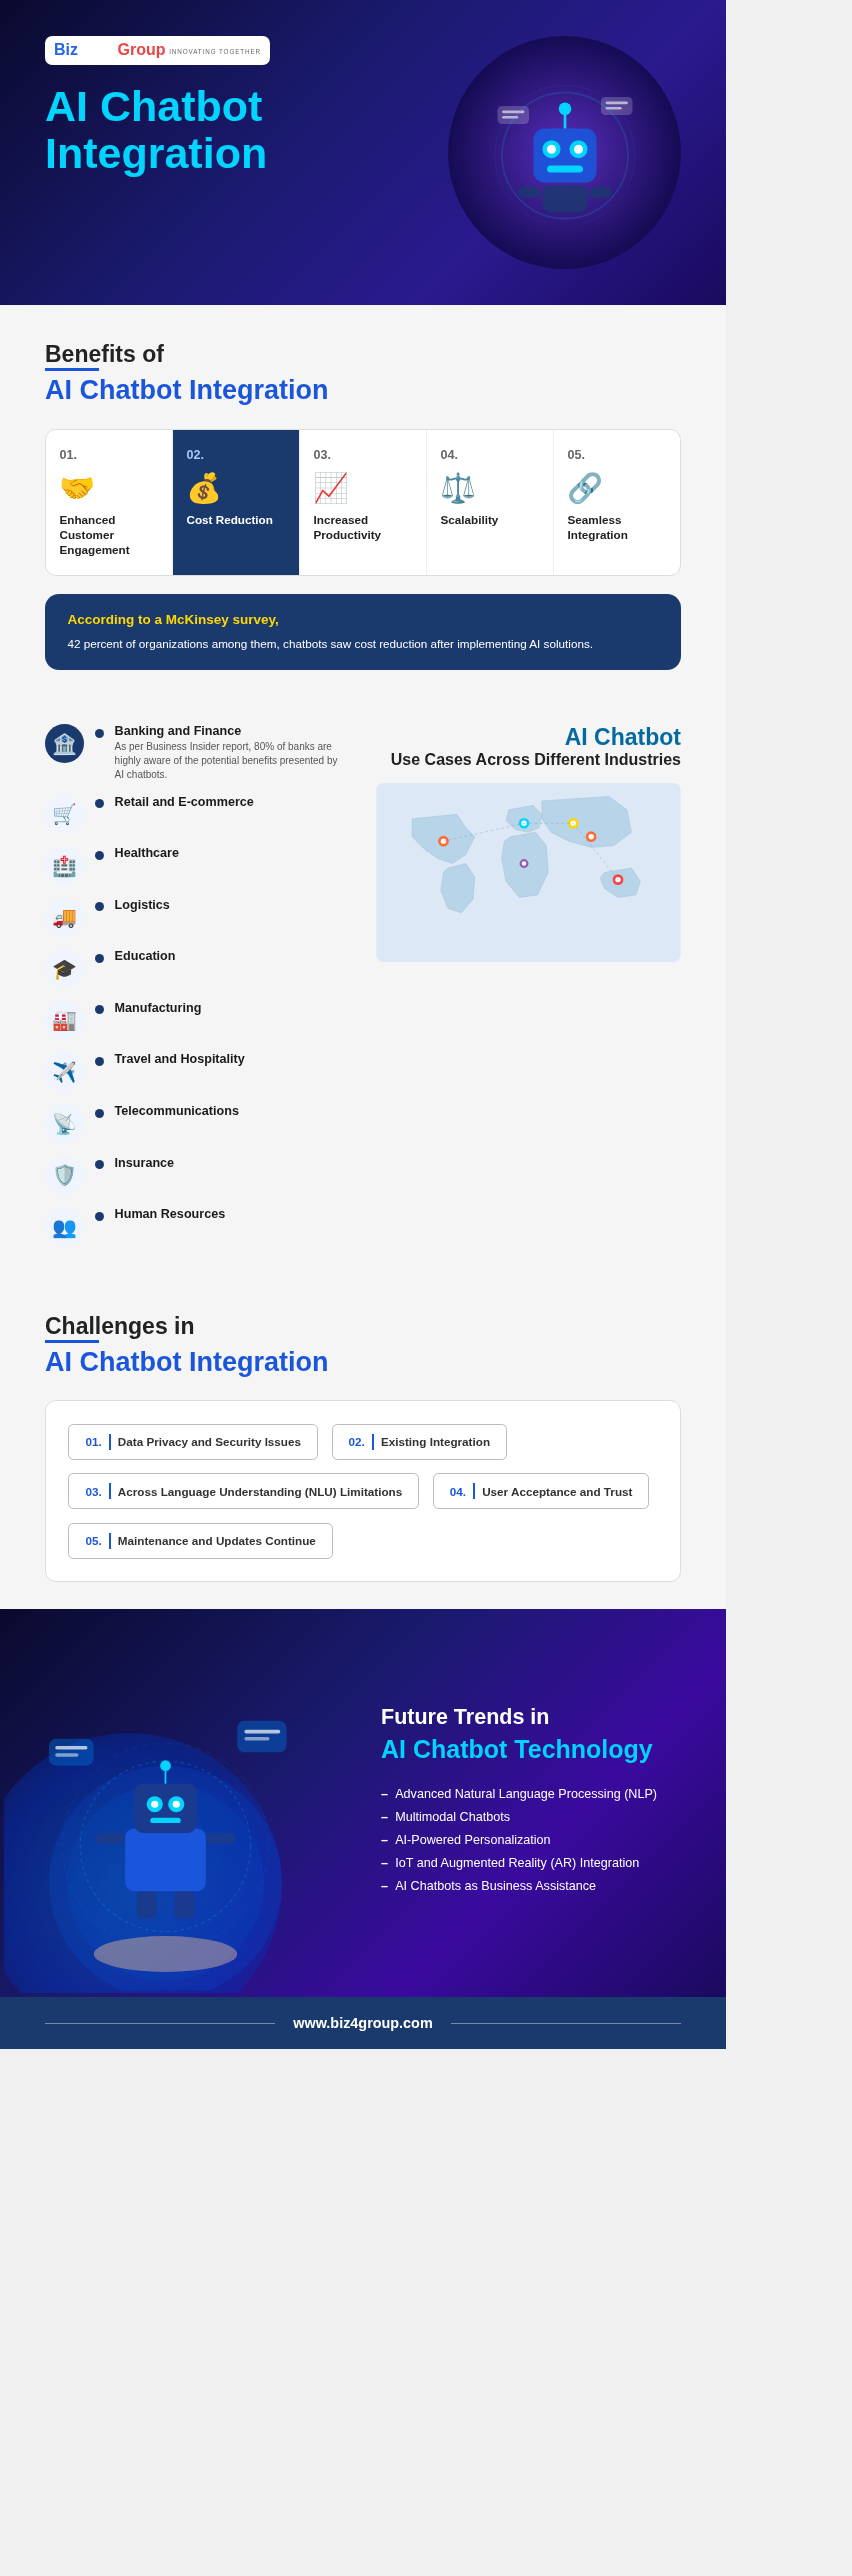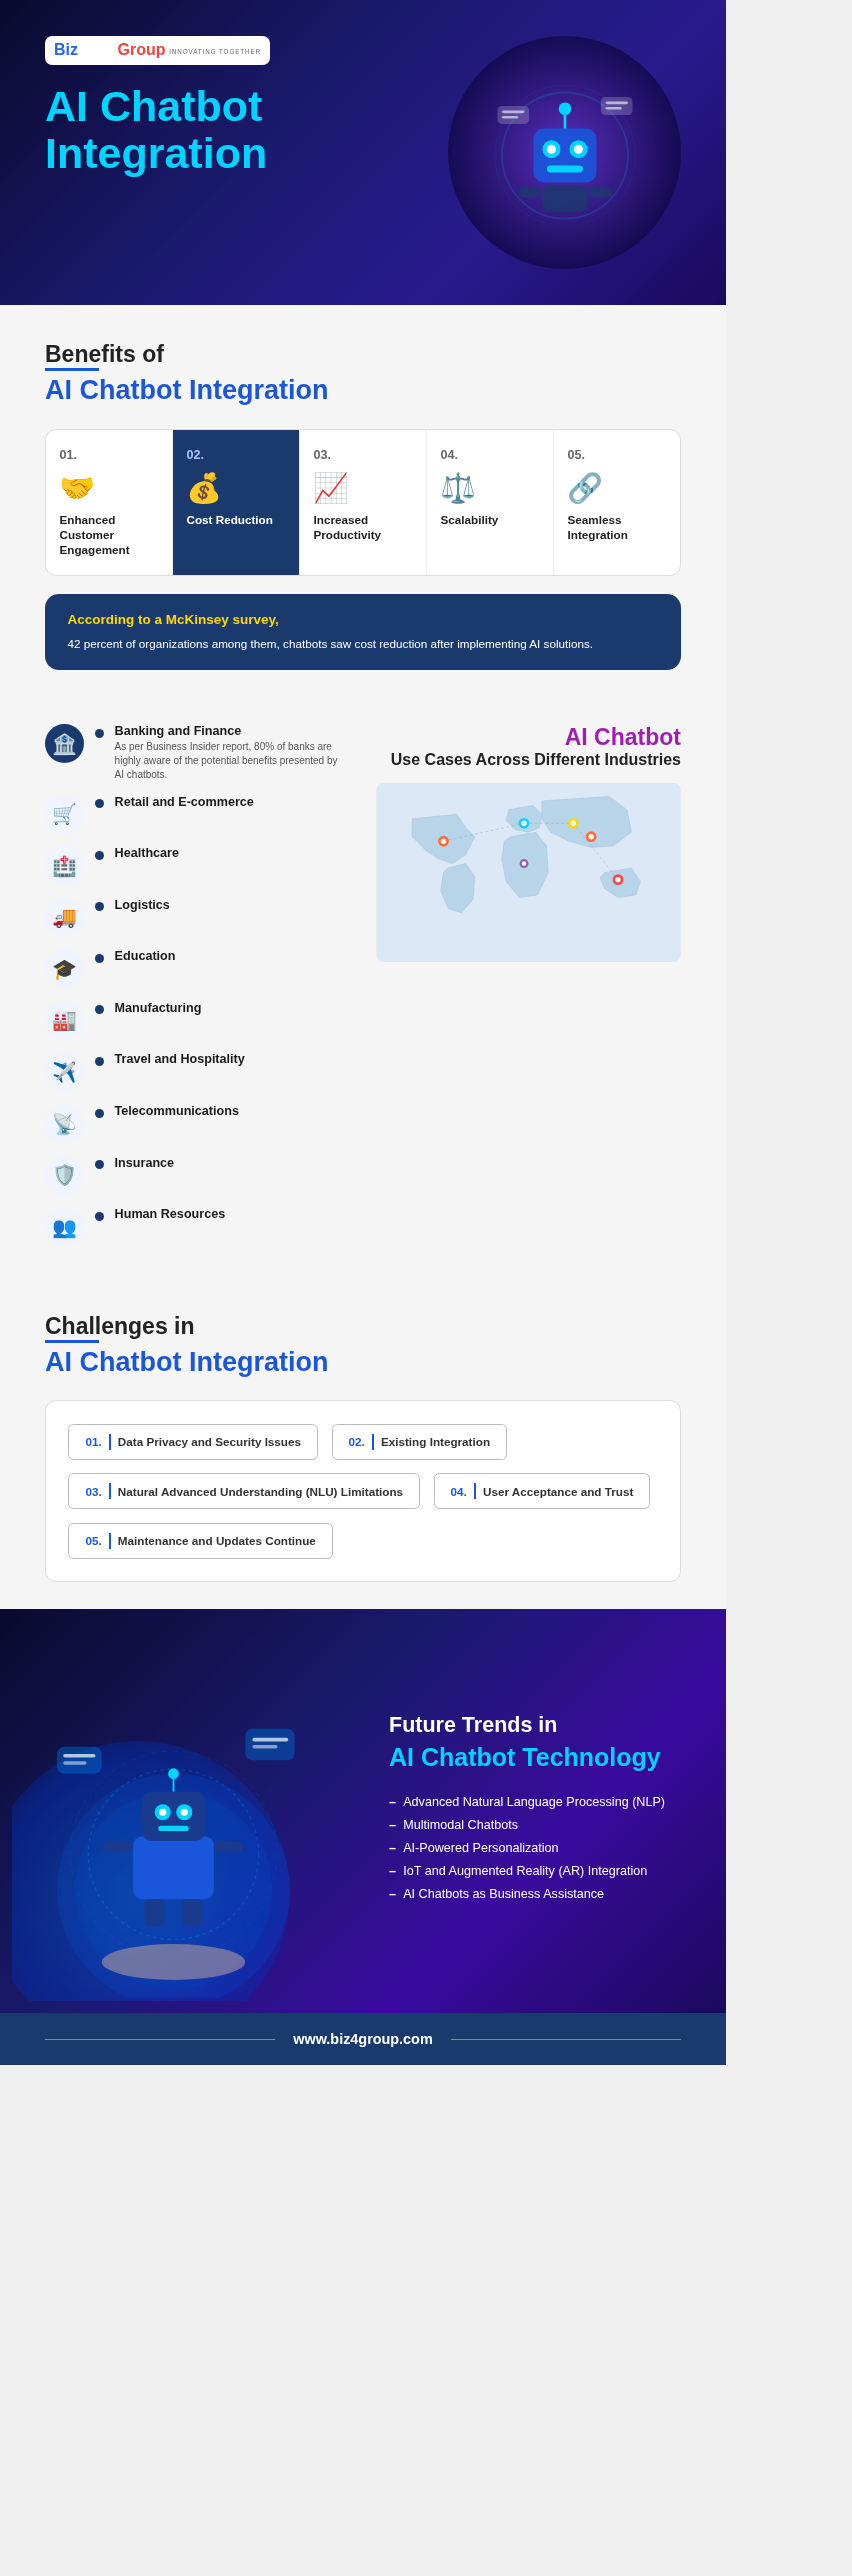--- a/index.html
+++ b/index.html
@@ -276,21 +276,21 @@
 
     .challenge-divider {
       width: 1.8px;
       height: 16px;
       background: #1a56db;
     }
 
     
     .future-section {
       background: linear-gradient(135deg, #0a0a2e 0%, #1a1a6e 40%, #3a0a9e 70%, #1a0a5e 100%);
-      padding: 12px;
+      padding: 4px;
       display: flex;
       align-items: stretch;
       min-height: 377px;
       position: relative;
       overflow: hidden;
     }
 
     .future-left {
       width: 341px;
       position: relative;
@@ -600,21 +600,21 @@
         <div class="icon-circle">👥</div>
         <div class="industry-dot"></div>
         <div class="industry-text-area">
           <div class="industry-name">Human Resources</div>
         </div>
       </div>
     </div>
 
     <div class="industries-right">
       <div style="text-align:right; margin-bottom: 13.5px;">
-        <span style="font-size:23px; font-weight:900; color:#a21caf;margin-top:16px;">AI Chatbot</span><br>
+        <span style="font-size:23px; font-weight:900; color:#0369a1;margin-top:16px;">AI Chatbot</span><br>
         <span style="font-size:16px; font-weight:700; color:#222;">Use Cases Across Different Industries</span>
       </div>
 
       
       <svg class="world-map-svg" viewBox="0 0 340 200">
         <rect width="340" height="200" rx="8" fill="#dce8f5"></rect>
 
         <path d="M40,40 L90,35 L100,50 L110,60 L100,80 L85,90 L70,85 L55,75 L40,60 Z" fill="#b8d4e8" stroke="#9bbdd4" stroke-width="0.5"></path>
 
         <path d="M80,95 L100,90 L110,105 L108,130 L95,145 L80,140 L72,120 L75,100 Z" fill="#b8d4e8" stroke="#9bbdd4" stroke-width="0.5"></path>
@@ -659,21 +659,21 @@
         <span>Data Privacy and Security Issues</span>
       </div>
       <div class="challenge-tag">
         <span class="challenge-num">02.</span>
         <div class="challenge-divider"></div>
         <span>Existing Integration</span>
       </div>
       <div class="challenge-tag">
         <span class="challenge-num">03.</span>
         <div class="challenge-divider"></div>
-        <span>Natural Advanced Understanding (NLU) Limitations</span>
+        <span>Across Language Understanding (NLU) Limitations</span>
       </div>
       <div class="challenge-tag">
         <span class="challenge-num">04.</span>
         <div class="challenge-divider"></div>
         <span>User Acceptance and Trust</span>
       </div>
       <div class="challenge-tag">
         <span class="challenge-num">05.</span>
         <div class="challenge-divider"></div>
         <span>Maintenance and Updates Continue</span>

